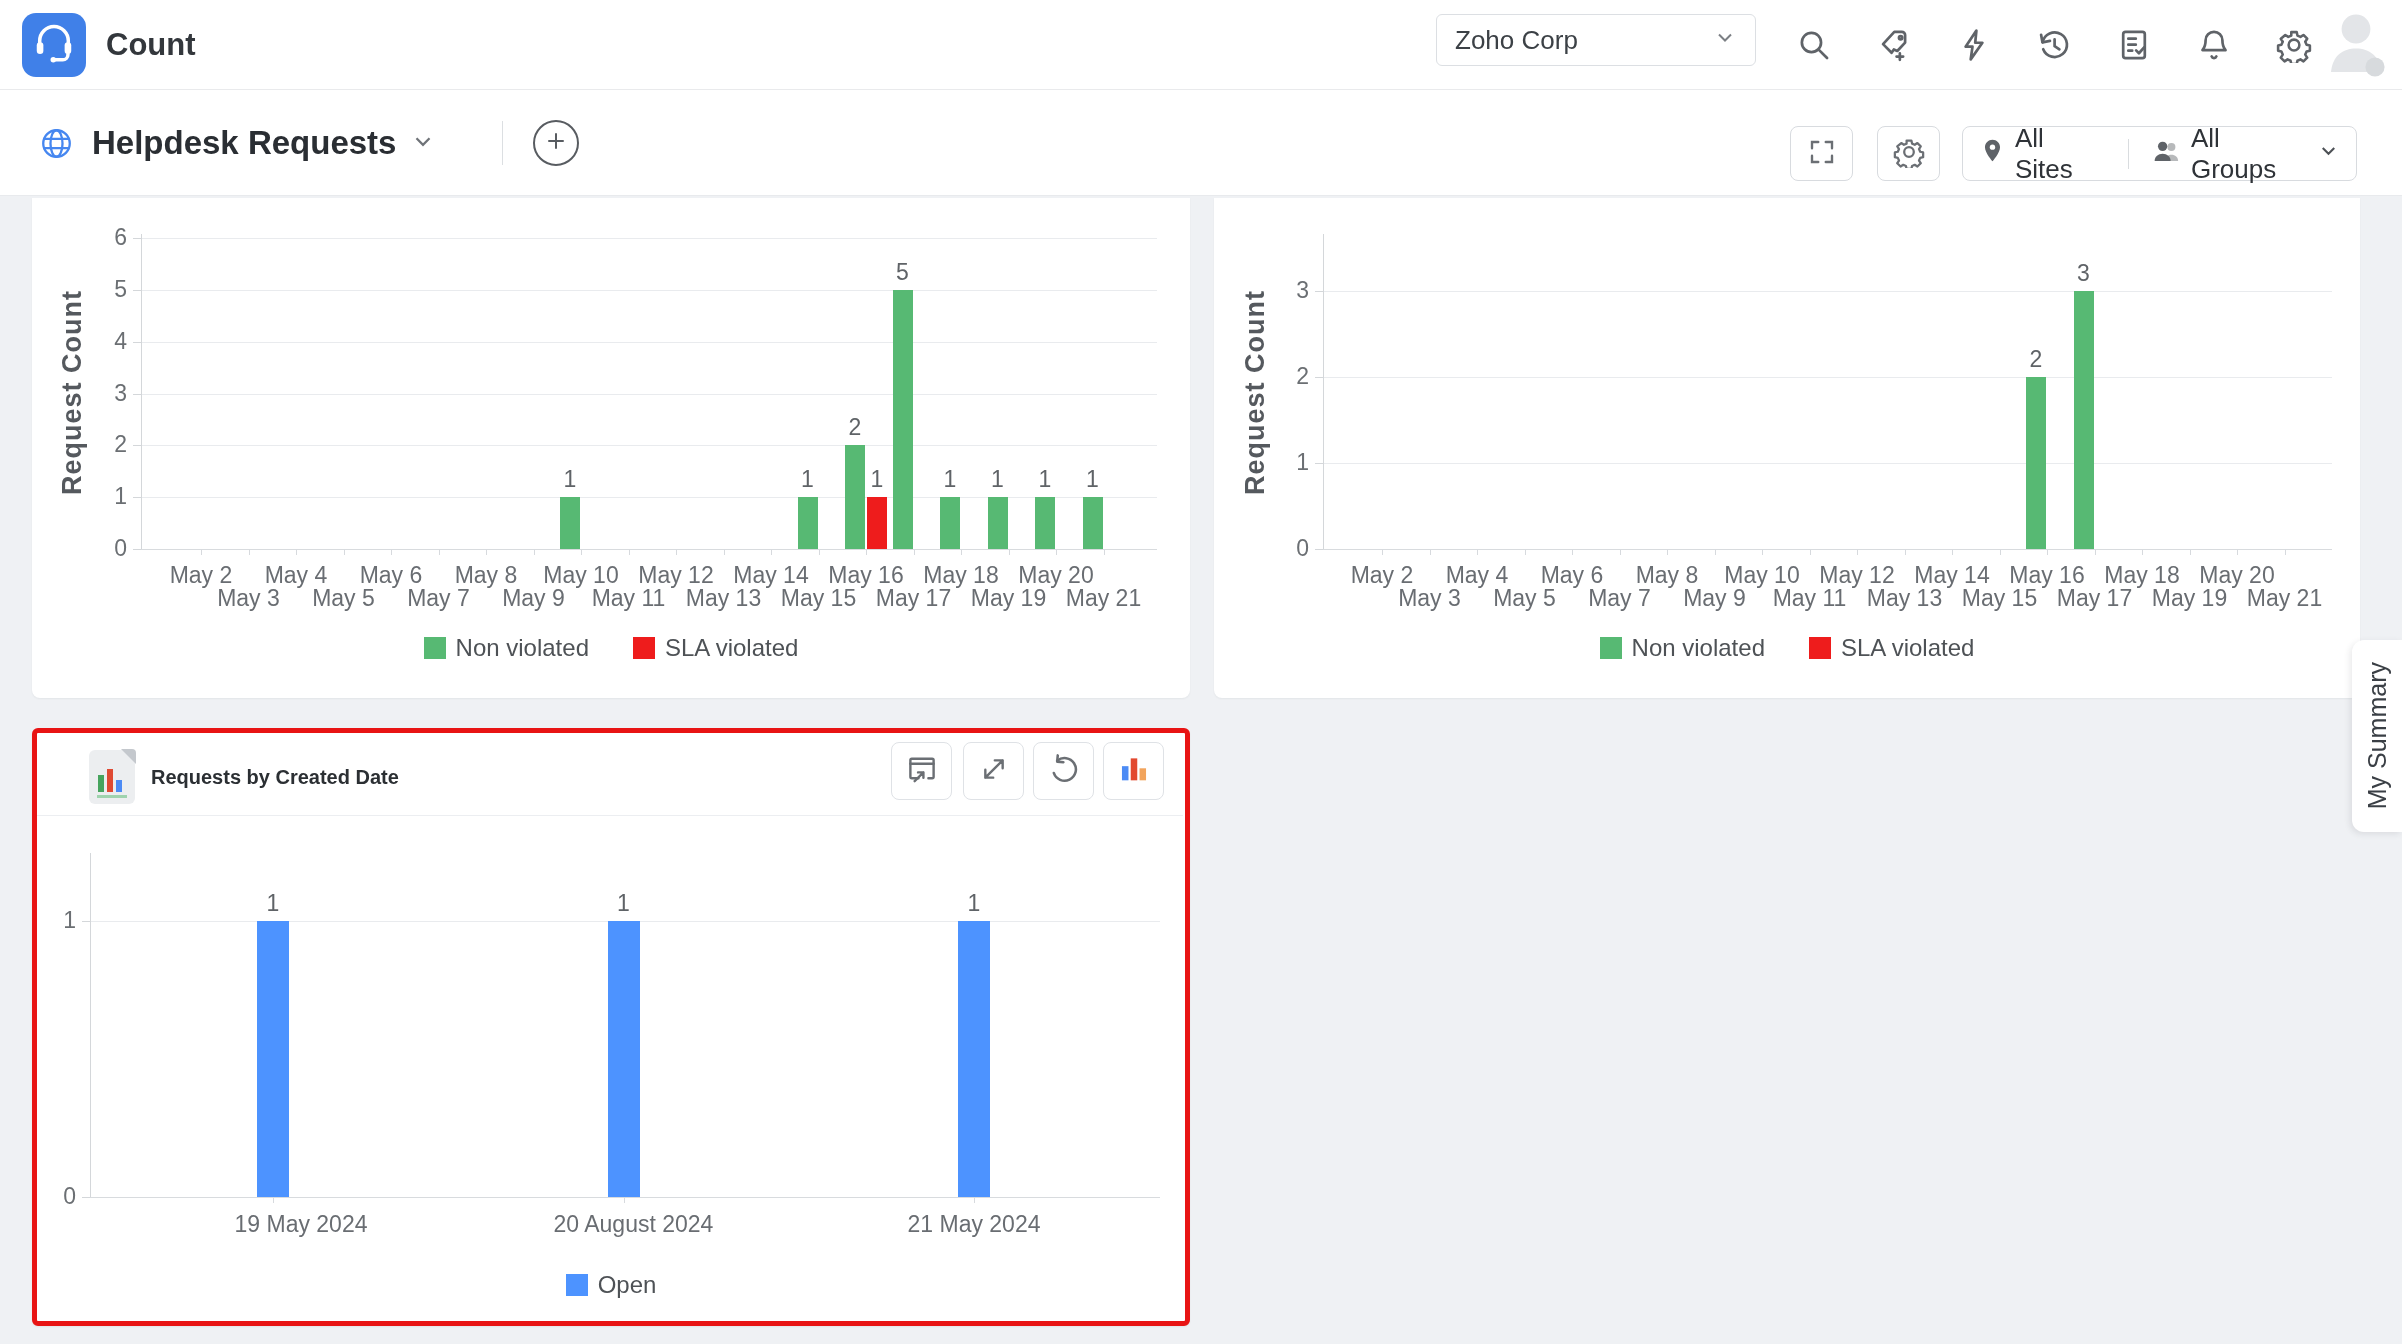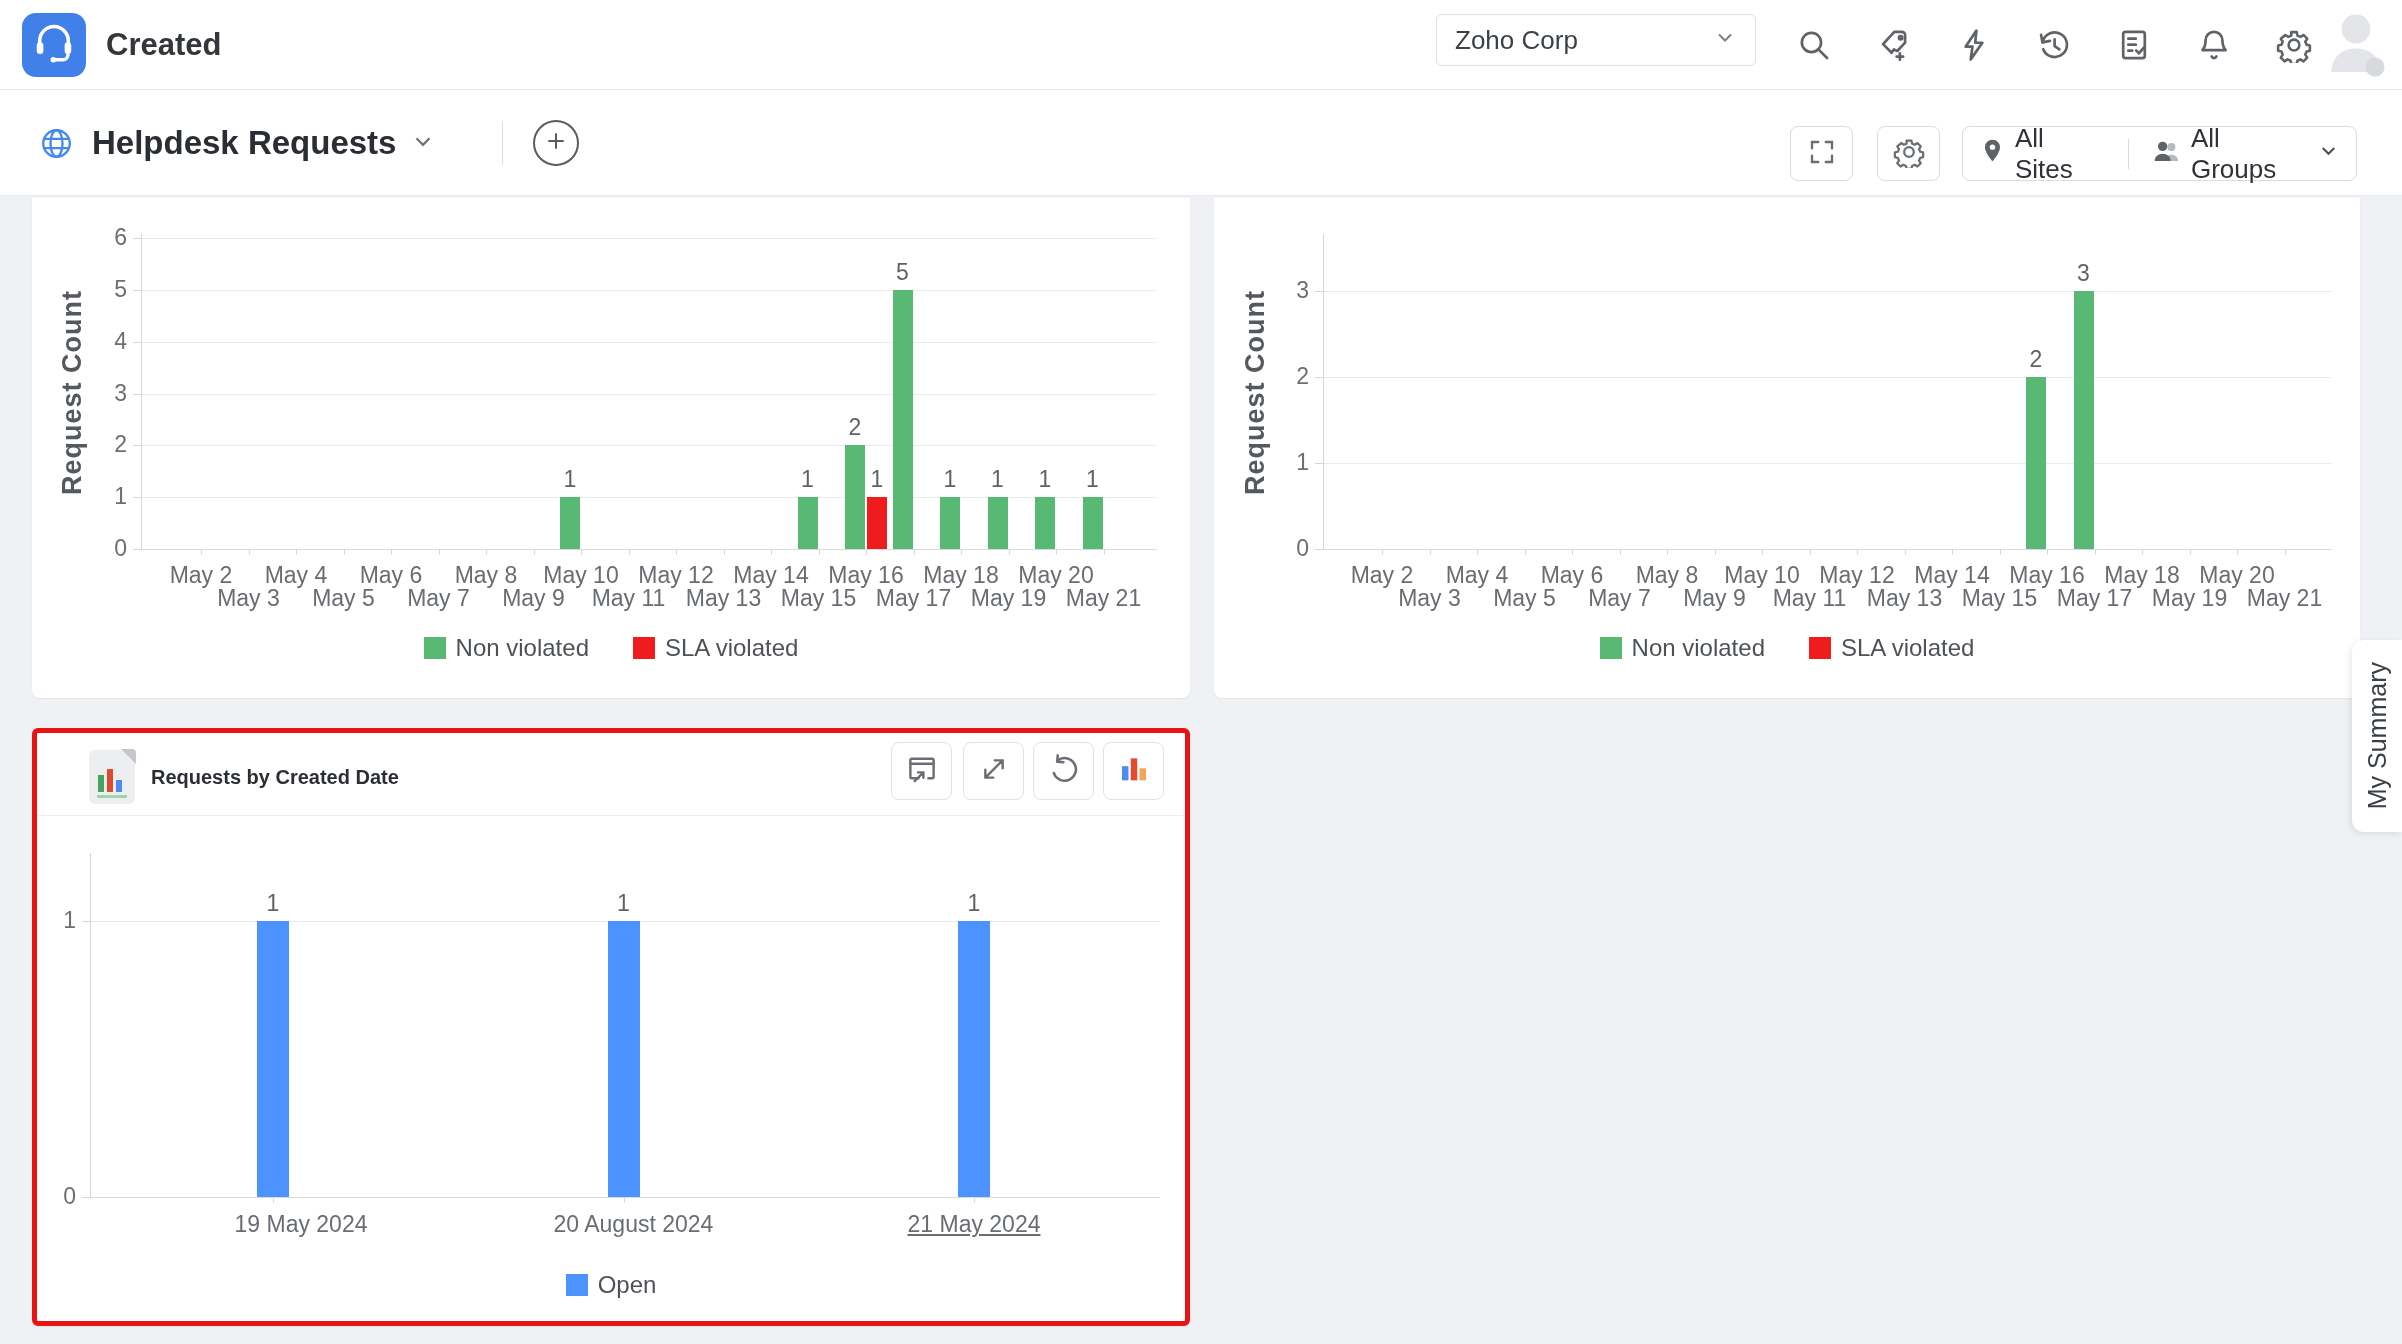--- a/index.html
+++ b/index.html
@@ -84,21 +84,21 @@
     <span>
       <svg width="44" height="44" viewBox="0 0 24 24" fill="none" stroke="#fff" stroke-width="1.9" stroke-linecap="round">
         <path d="M4.2 13.2v-2.4a7.8 7.8 0 0 1 15.6 0v2.4"></path>
         <rect x="2.6" y="11.6" width="3.6" height="6.4" rx="1.8" fill="#fff" stroke="none"></rect>
         <rect x="17.8" y="11.6" width="3.6" height="6.4" rx="1.8" fill="#fff" stroke="none"></rect>
         <path d="M19.6 17.8v.6a2.8 2.8 0 0 1-2.8 2.8h-4.2"></path>
         <circle cx="11.6" cy="21.2" r="1.5" fill="#fff" stroke="none"></circle>
       </svg>
     </span>
   </div>
-  <div class="abs brand">Created</div>
+  <div class="abs brand">Count</div>
 
   <div class="abs org-select">
     <span>Zoho Corp</span>
     <span>
       <svg width="24" height="24" viewBox="0 0 24 24" fill="none" stroke="#7b7f84" stroke-width="2">
           <path d="M6 9.5l6 6 6-6"></path>
         </svg>
     </span>
   </div>
 
@@ -436,21 +436,21 @@
     <div class="ytick-label" style="left: -21px; top: 450px;">0</div>
     <div class="gridline" style="left: 53px; top: 188px; width: 1070px;"></div>
     <div class="ytick-mark" style="left: 45px; top: 188px;"></div>
     <div class="ytick-label" style="left: -21px; top: 174px;">1</div>
     <div class="vaxis" style="left: 53px; top: 120px; height: 344px;"></div>
     <div class="xtick-mark" style="left: 236px; top: 464px;"></div>
     <div class="xtick-label" style="left: 166px; top: 478px; margin-left: 28px;">19 May 2024</div>
     <div class="xtick-mark" style="left: 586.5px; top: 464px;"></div>
     <div class="xtick-label" style="left: 516.5px; top: 478px;">20 August 2024</div>
     <div class="xtick-mark" style="left: 937px; top: 464px;"></div>
-    <div class="xtick-label" style="left: 867px; top: 478px; text-decoration: underline;">21 May 2024</div>
+    <div class="xtick-label" style="left: 867px; top: 478px;">21 May 2024</div>
     <div class="bar" style="left: 220px; top: 188px; width: 32px; height: 276px; background: rgb(77, 147, 255);"></div>
     <div class="bar-value" style="left: 206px; top: 157px;">1</div>
     <div class="bar" style="left: 570.5px; top: 188px; width: 32px; height: 276px; background: rgb(77, 147, 255);"></div>
     <div class="bar-value" style="left: 556.5px; top: 157px;">1</div>
     <div class="bar" style="left: 921px; top: 188px; width: 32px; height: 276px; background: rgb(77, 147, 255);"></div>
     <div class="bar-value" style="left: 907px; top: 157px;">1</div>
     <div class="legend" style="top: 538px;">
       <div class="legend-item" style="position: relative;">
         <div class="legend-swatch" style="background: rgb(77, 147, 255);"></div>
         <div class="">Open</div>

